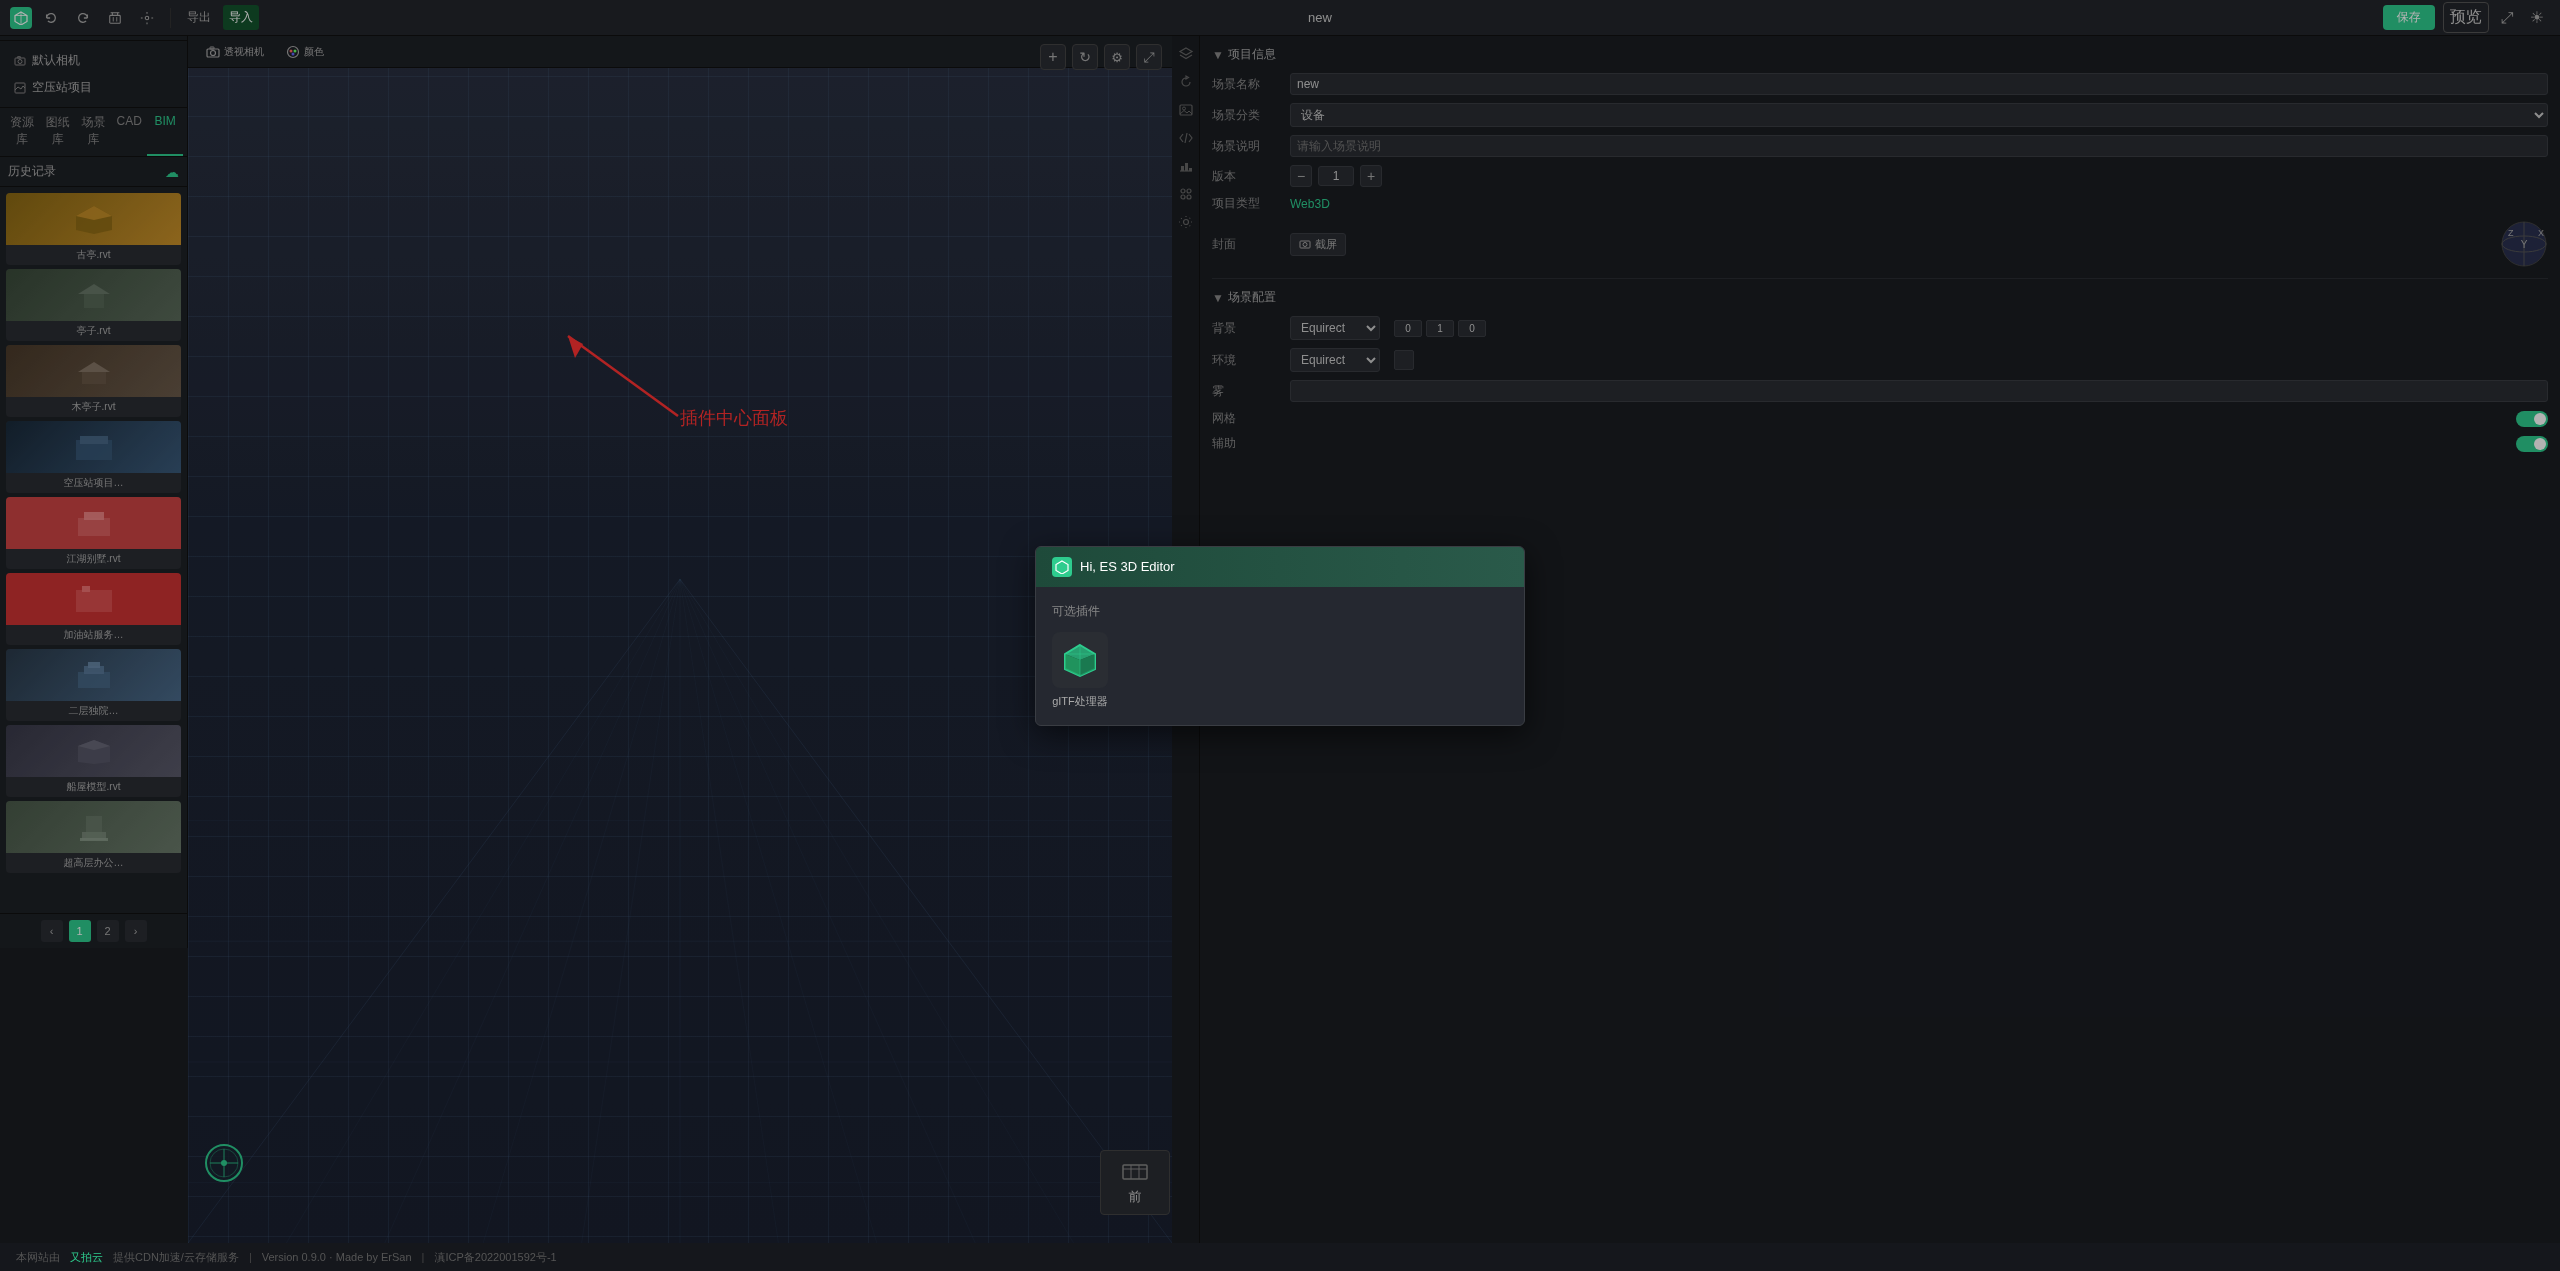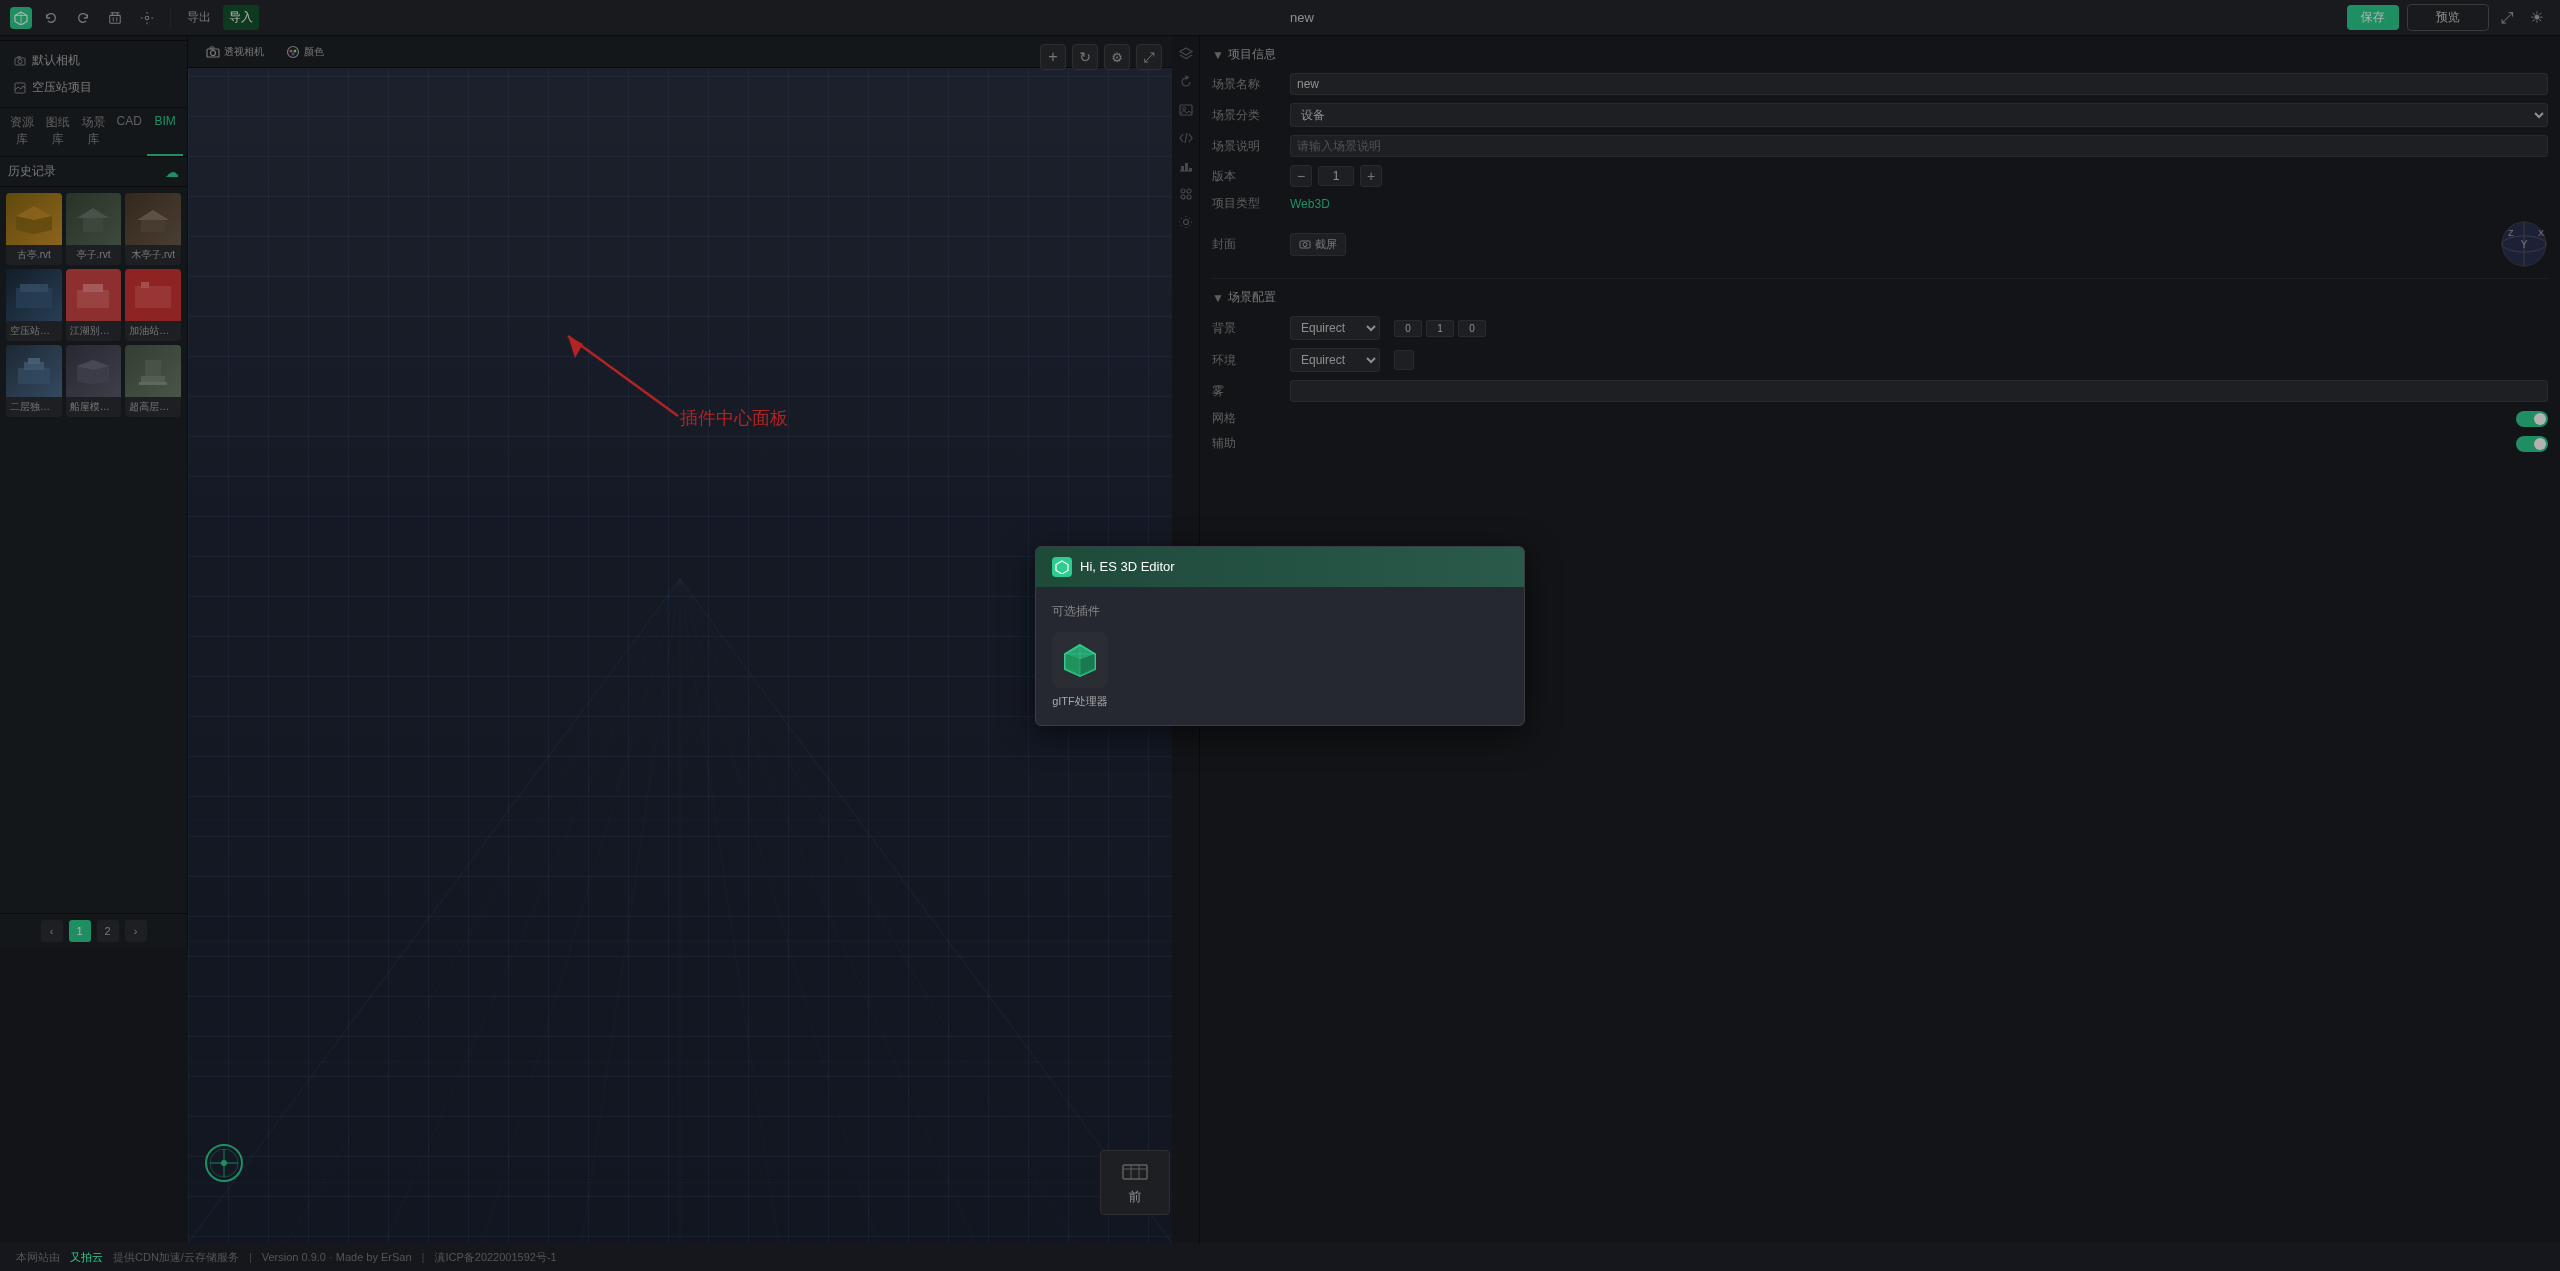--- a/index.html
+++ b/index.html
@@ -71,24 +71,24 @@
       color: #fff;
       padding: 4px 14px;
       border-radius: 4px;
       cursor: pointer;
       font-size: 12px;
     }
     .btn-preview {
       background: transparent;
       border: 1px solid #555;
       color: #ccc;
-      padding: 4px 28px;
+      padding: 4px 6px;
       border-radius: 4px;
       cursor: pointer;
-      font-size: 12px;
+      font-size: 16px;
     }
     .icon-btn {
       background: transparent;
       border: none;
       color: #aaa;
       cursor: pointer;
       padding: 4px;
       font-size: 16px;
     }
 
@@ -189,21 +189,21 @@
     .history-cloud-btn {
       background: transparent;
       border: none;
       color: #2ecc8e;
       cursor: pointer;
       font-size: 14px;
     }
 
     .sidebar-grid {
       display: grid;
-      grid-template-columns: 1fr 1fr 1fr;
+      grid-template-columns: 1fr;
       gap: 4px;
       padding: 6px;
       overflow-y: auto;
     }
     .sidebar-item-card {
       background: #2a2d33;
       border-radius: 4px;
       cursor: pointer;
       overflow: hidden;
     }

